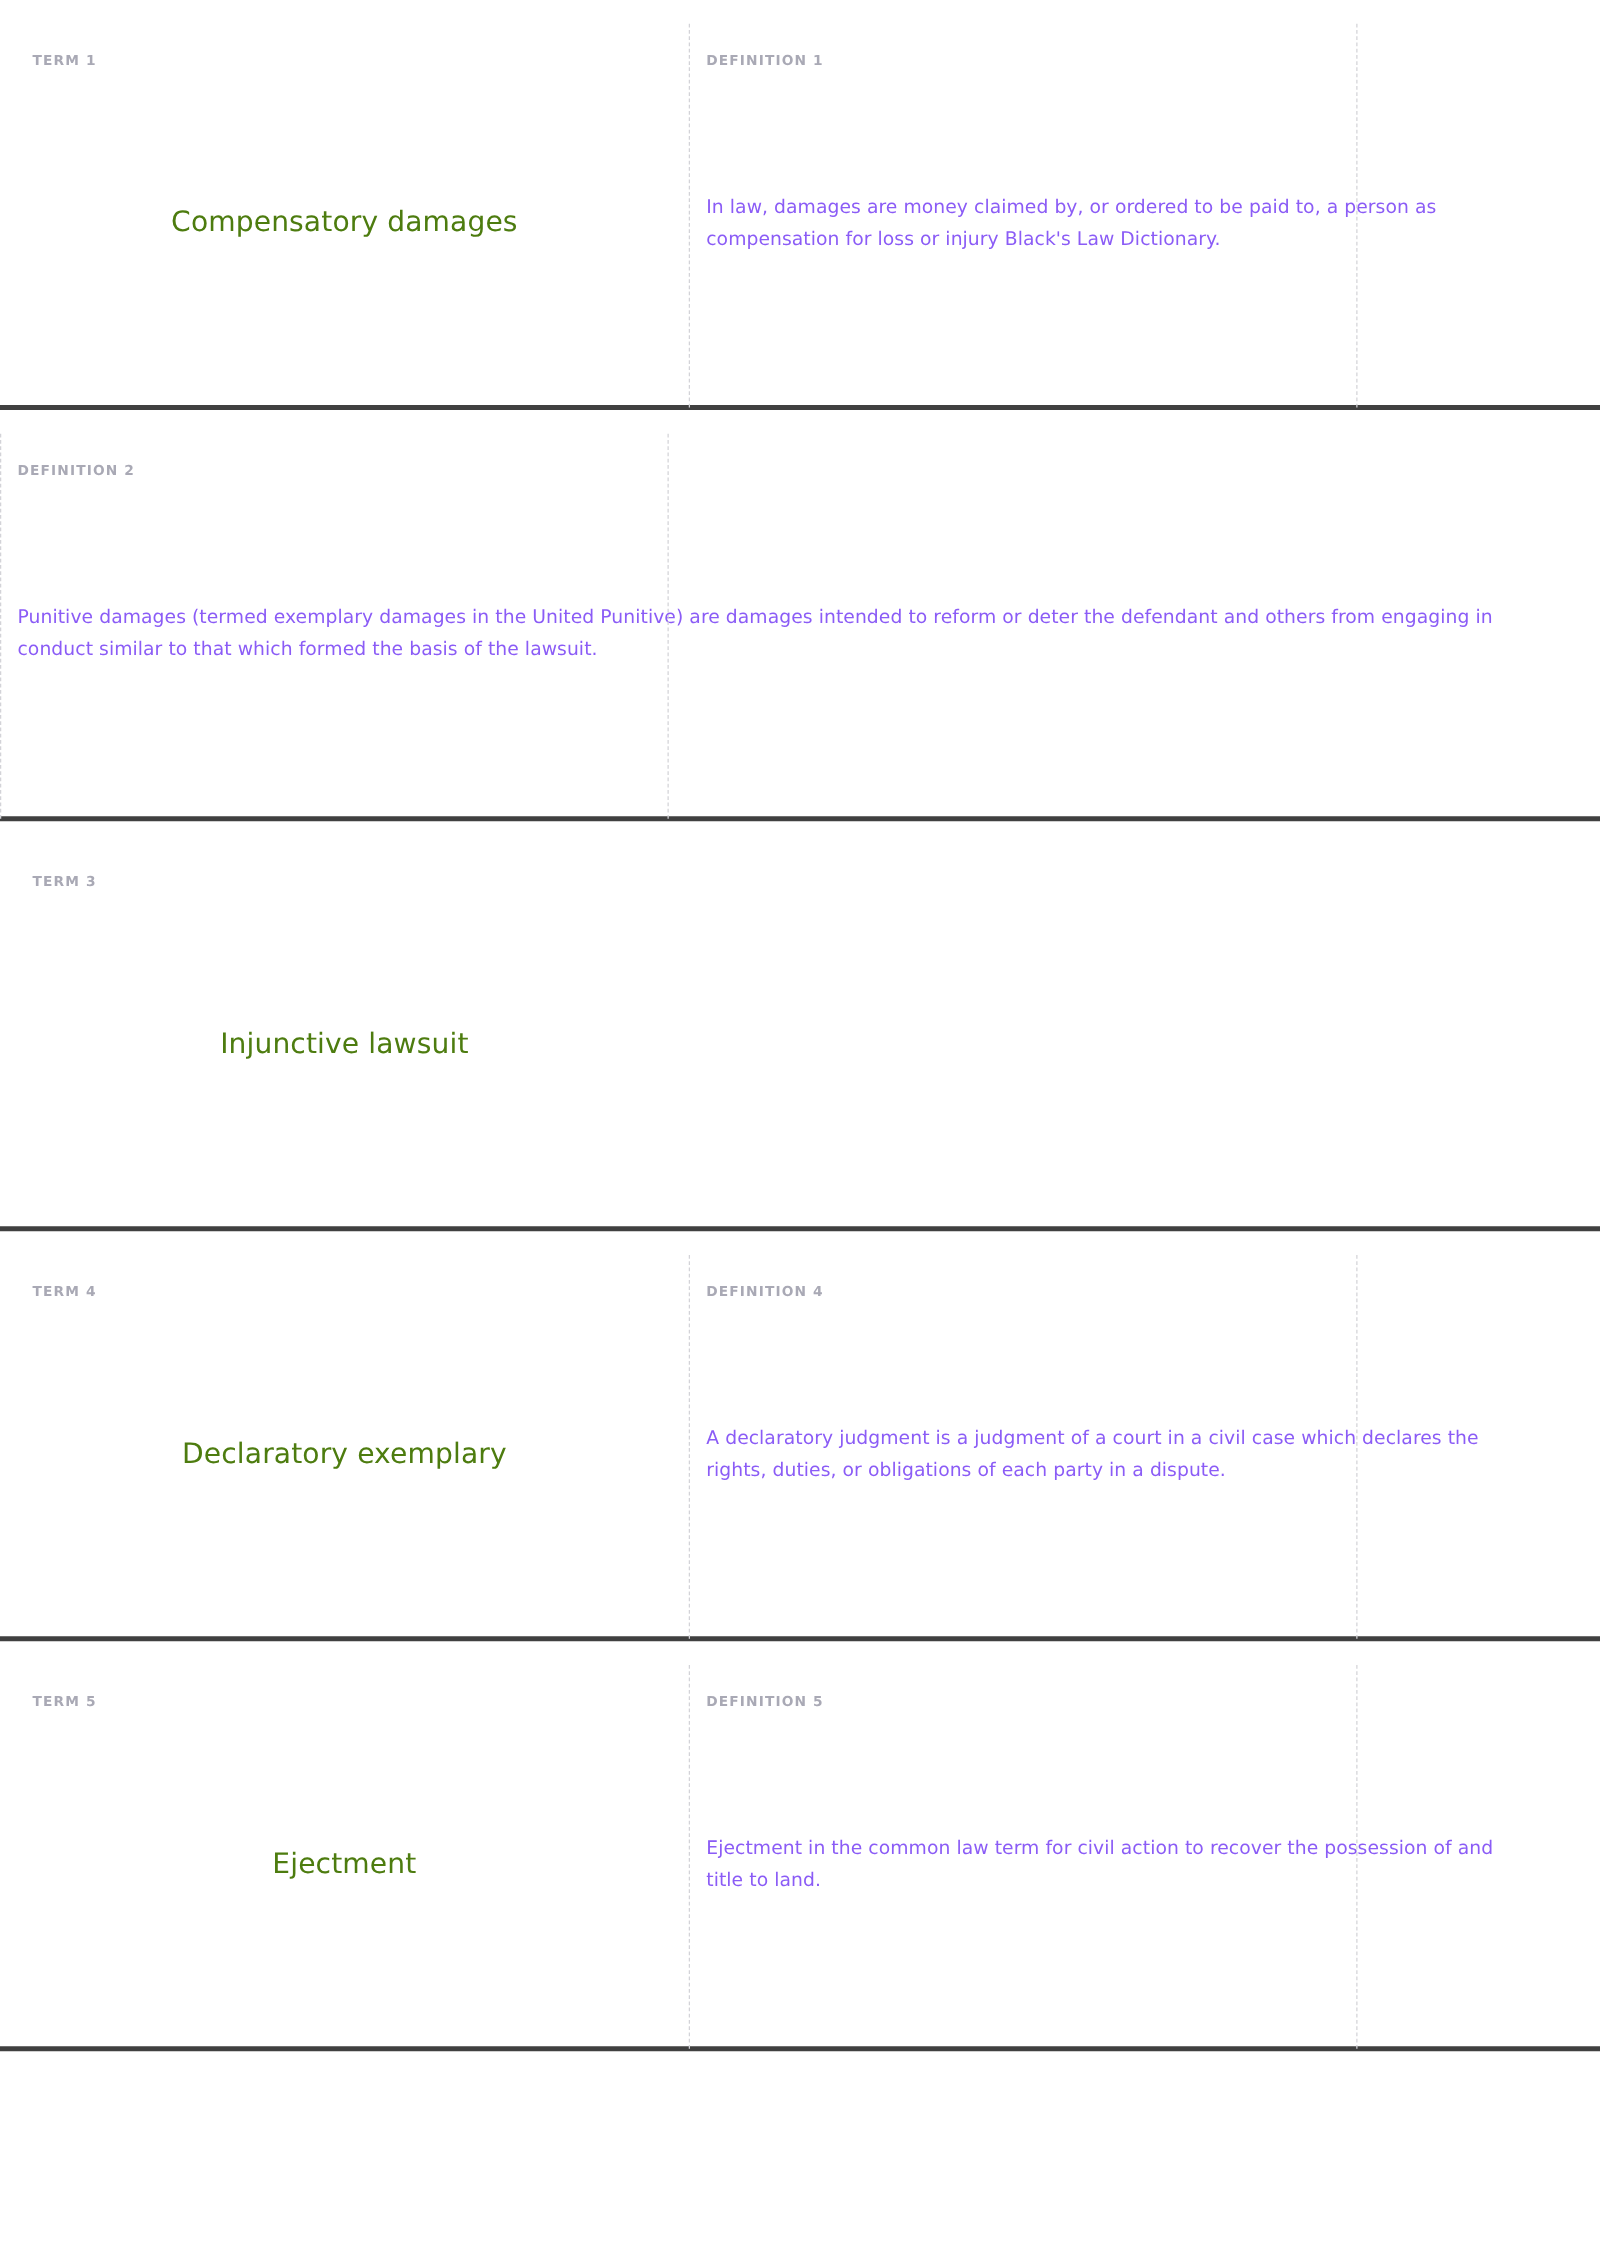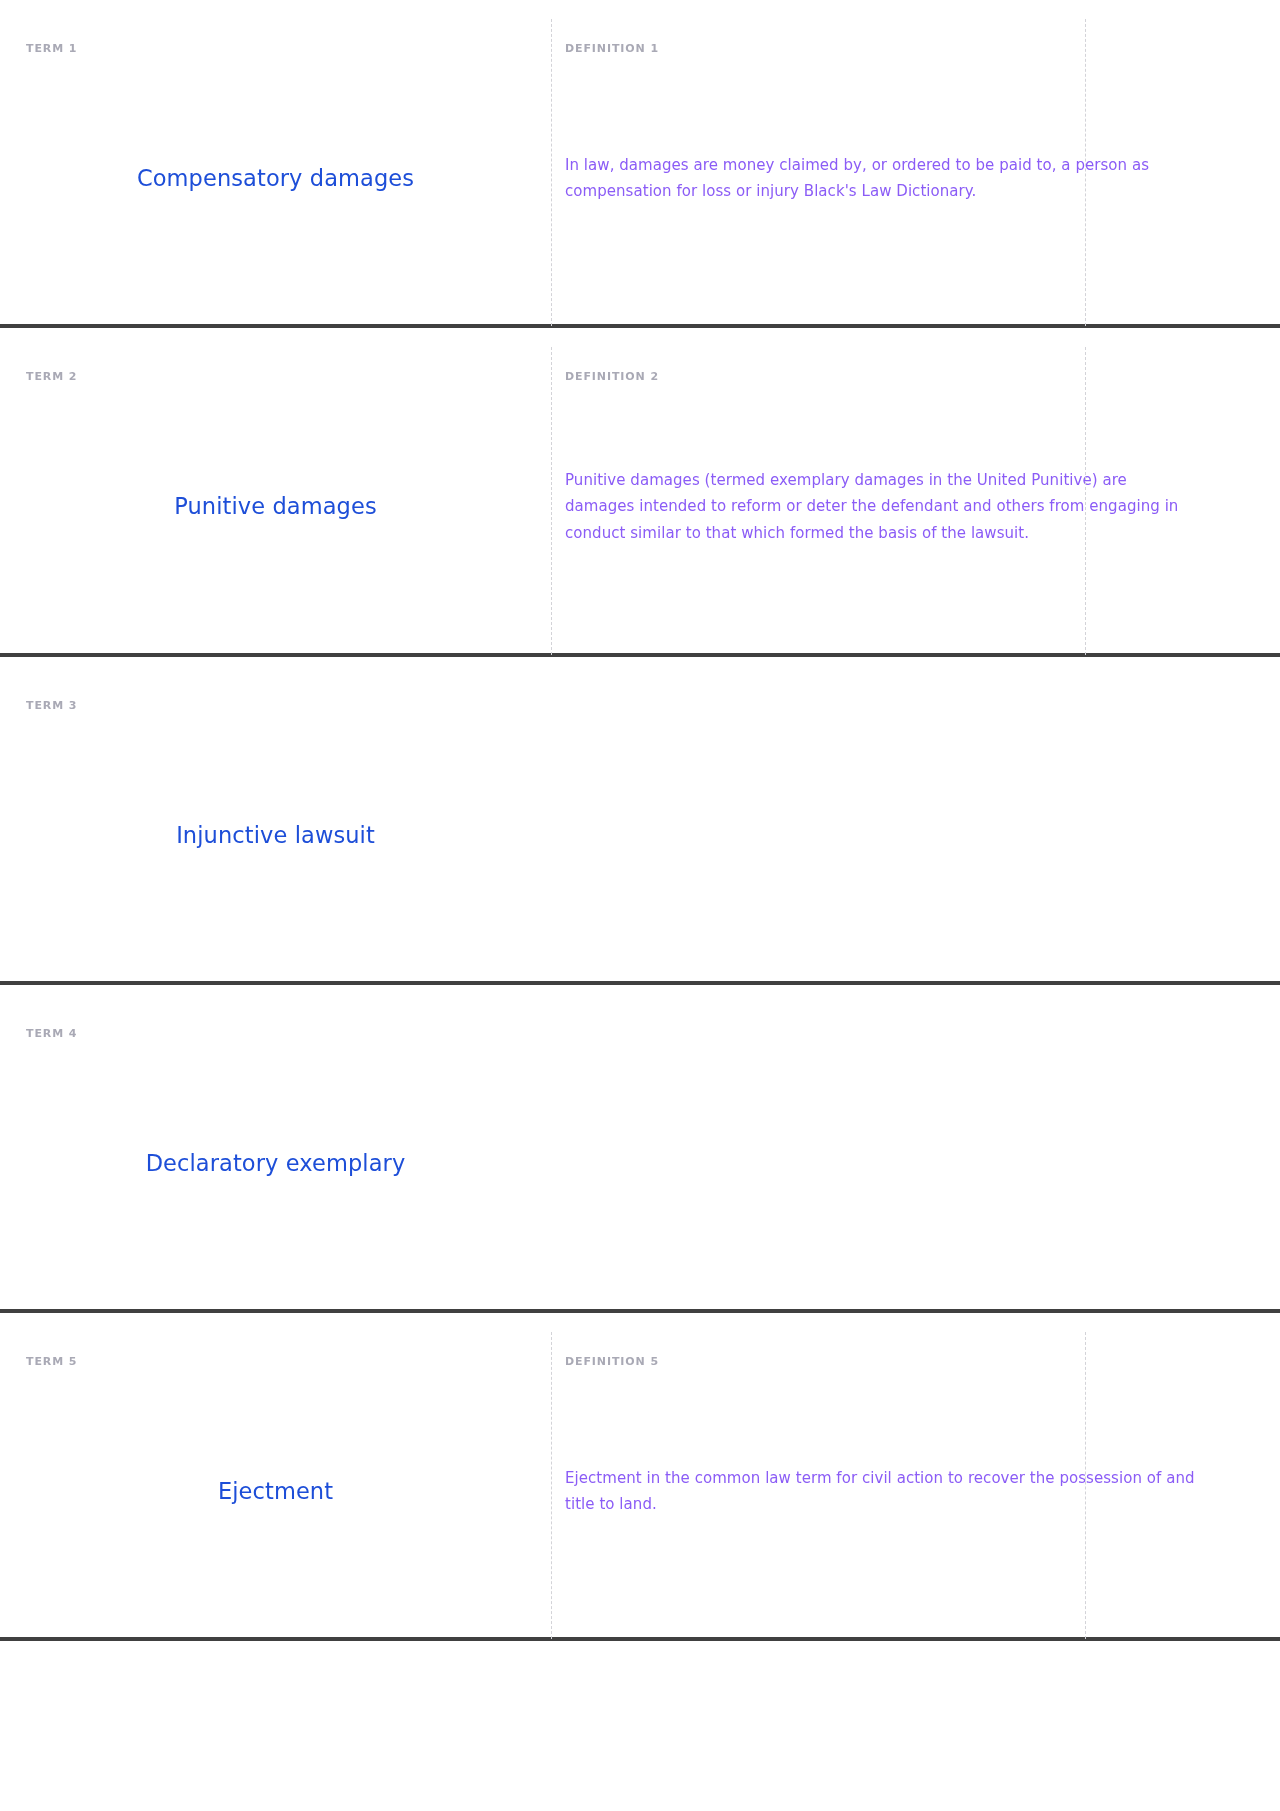--- a/index.html
+++ b/index.html
@@ -93,21 +93,21 @@
     flex: 1 1 auto;
     display: flex;
     align-items: center;
     justify-content: center;
     padding-bottom: 22px;
   }
 
   .term-text {
     font-size: 22.5px;
     font-weight: 400;
-    color: #1d4ed8;
+    color: #4d7c0f;
     text-align: center;
     line-height: 1.35;
     letter-spacing: 0.1px;
   }
 
   .def-body-wrap {
     flex: 1 1 auto;
     display: flex;
     align-items: center;
     justify-content: flex-start;
@@ -141,26 +141,20 @@
       <div class="def-inner">
         <div class="cell-label">DEFINITION 1</div>
         <div class="def-body-wrap">
           <div class="def-text">In law, damages are money claimed by, or ordered to be paid to, a person as compensation for loss or injury Black's Law Dictionary.</div>
         </div>
       </div>
     </div>
   </div>
 
   <div class="card-row">
-    <div class="term-cell">
-      <div class="cell-label">TERM 2</div>
-      <div class="term-body-wrap">
-        <div class="term-text">Punitive damages</div>
-      </div>
-    </div>
     <div class="def-cell">
       <div class="dash-left"></div>
       <div class="dash-right"></div>
       <div class="def-inner">
         <div class="cell-label">DEFINITION 2</div>
         <div class="def-body-wrap">
           <div class="def-text">Punitive damages (termed exemplary damages in the United Punitive) are damages intended to reform or deter the defendant and others from engaging in conduct similar to that which formed the basis of the lawsuit.</div>
         </div>
       </div>
     </div>
@@ -175,20 +169,30 @@
     </div>
   </div>
 
   <div class="card-row">
     <div class="term-cell">
       <div class="cell-label">TERM 4</div>
       <div class="term-body-wrap">
         <div class="term-text">Declaratory exemplary</div>
       </div>
     </div>
+    <div class="def-cell">
+      <div class="dash-left"></div>
+      <div class="dash-right"></div>
+      <div class="def-inner">
+        <div class="cell-label">DEFINITION 4</div>
+        <div class="def-body-wrap">
+          <div class="def-text">A declaratory judgment is a judgment of a court in a civil case which declares the rights, duties, or obligations of each party in a dispute.</div>
+        </div>
+      </div>
+    </div>
   </div>
 
   <div class="card-row">
     <div class="term-cell">
       <div class="cell-label">TERM 5</div>
       <div class="term-body-wrap">
         <div class="term-text">Ejectment</div>
       </div>
     </div>
     <div class="def-cell">

